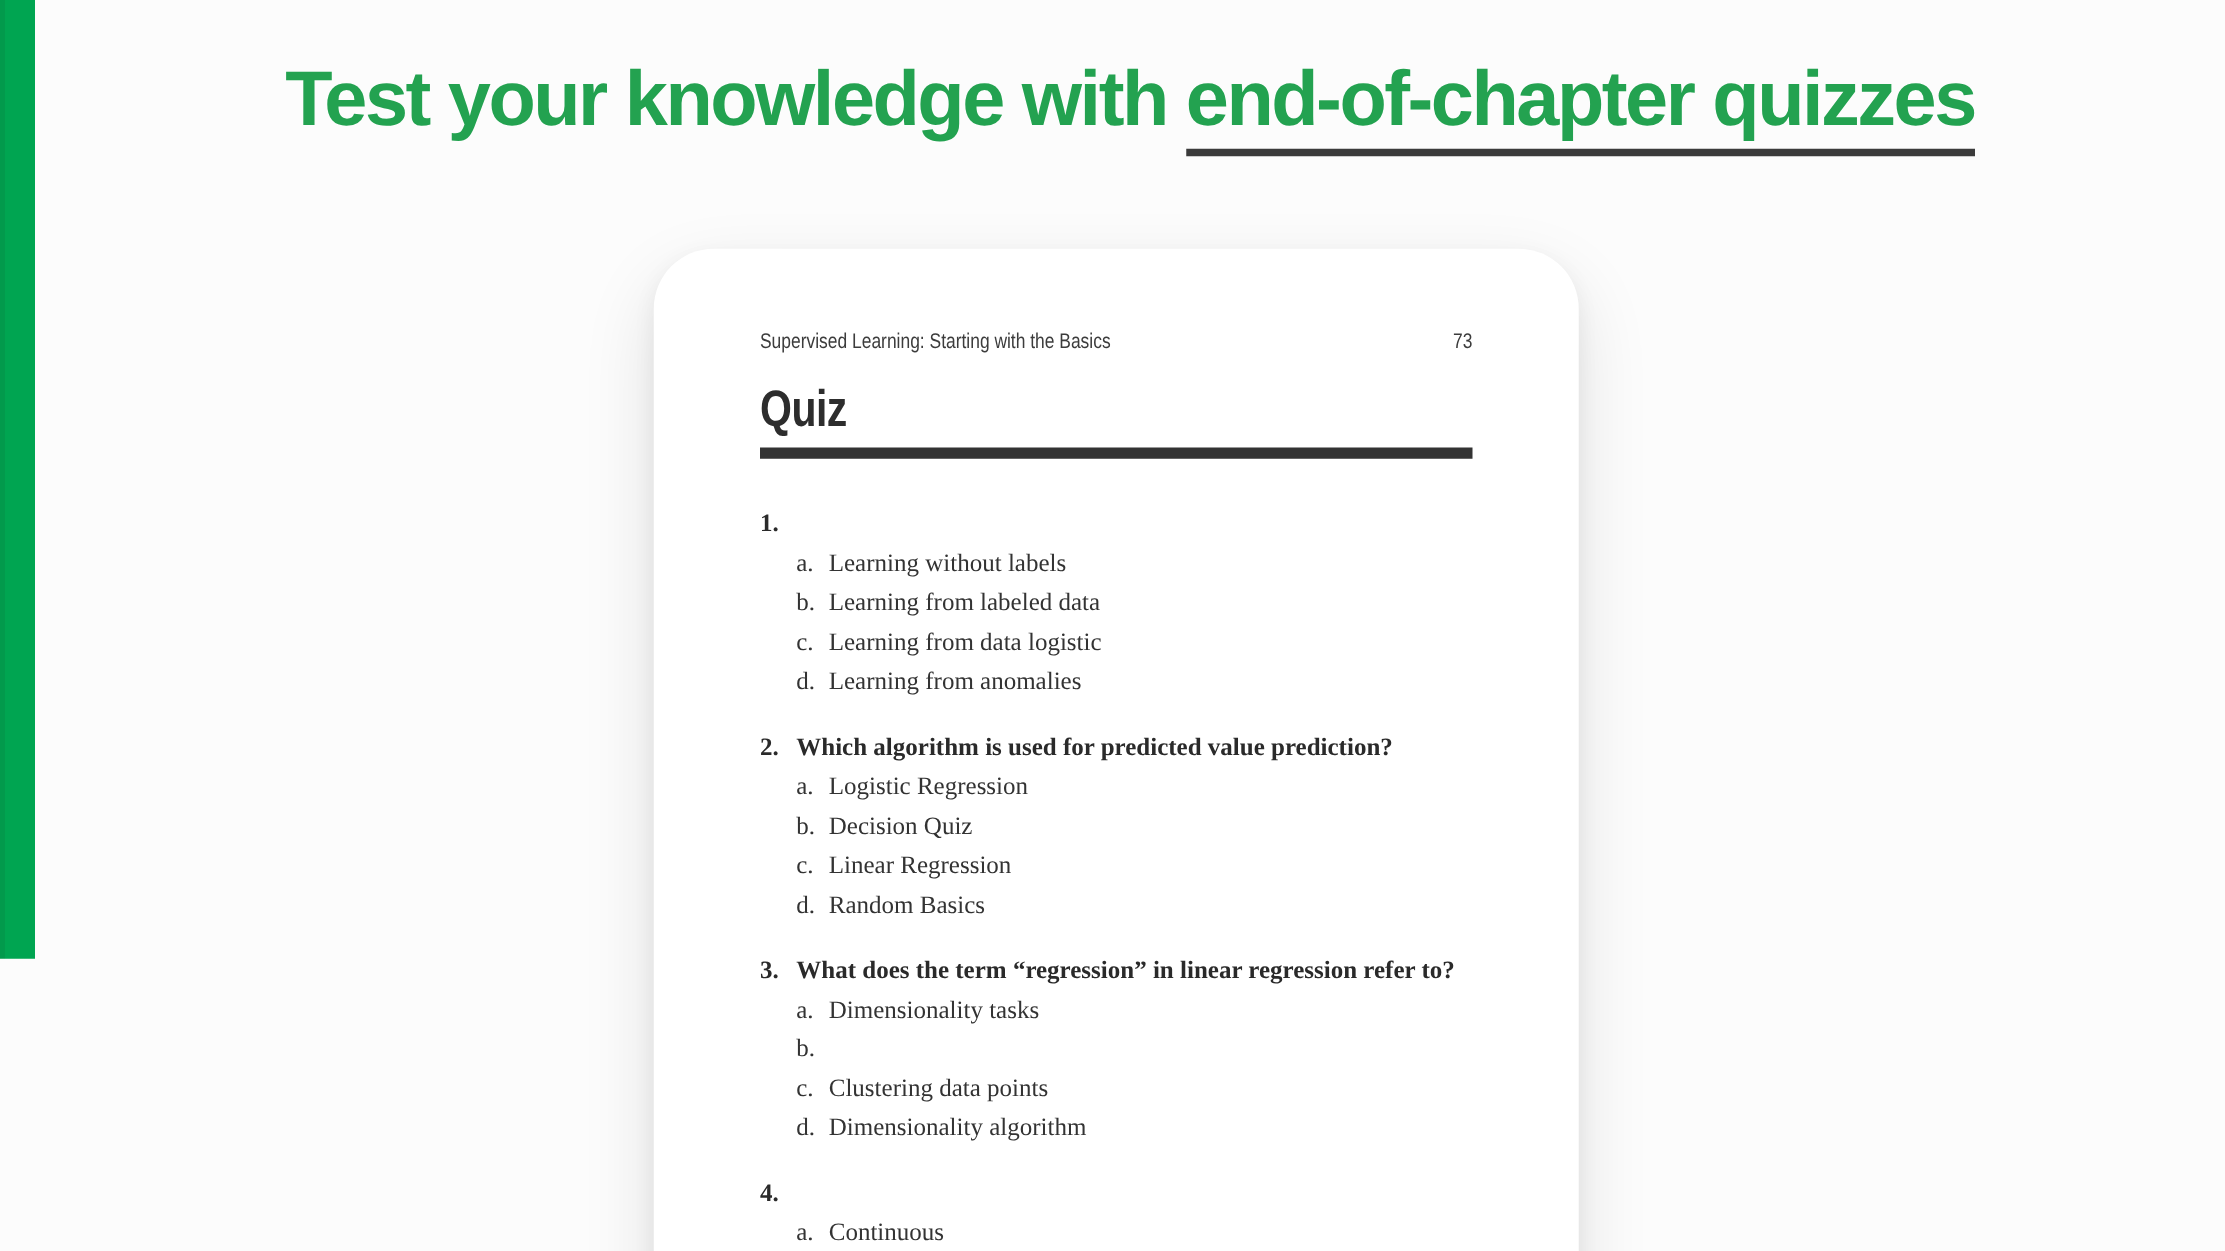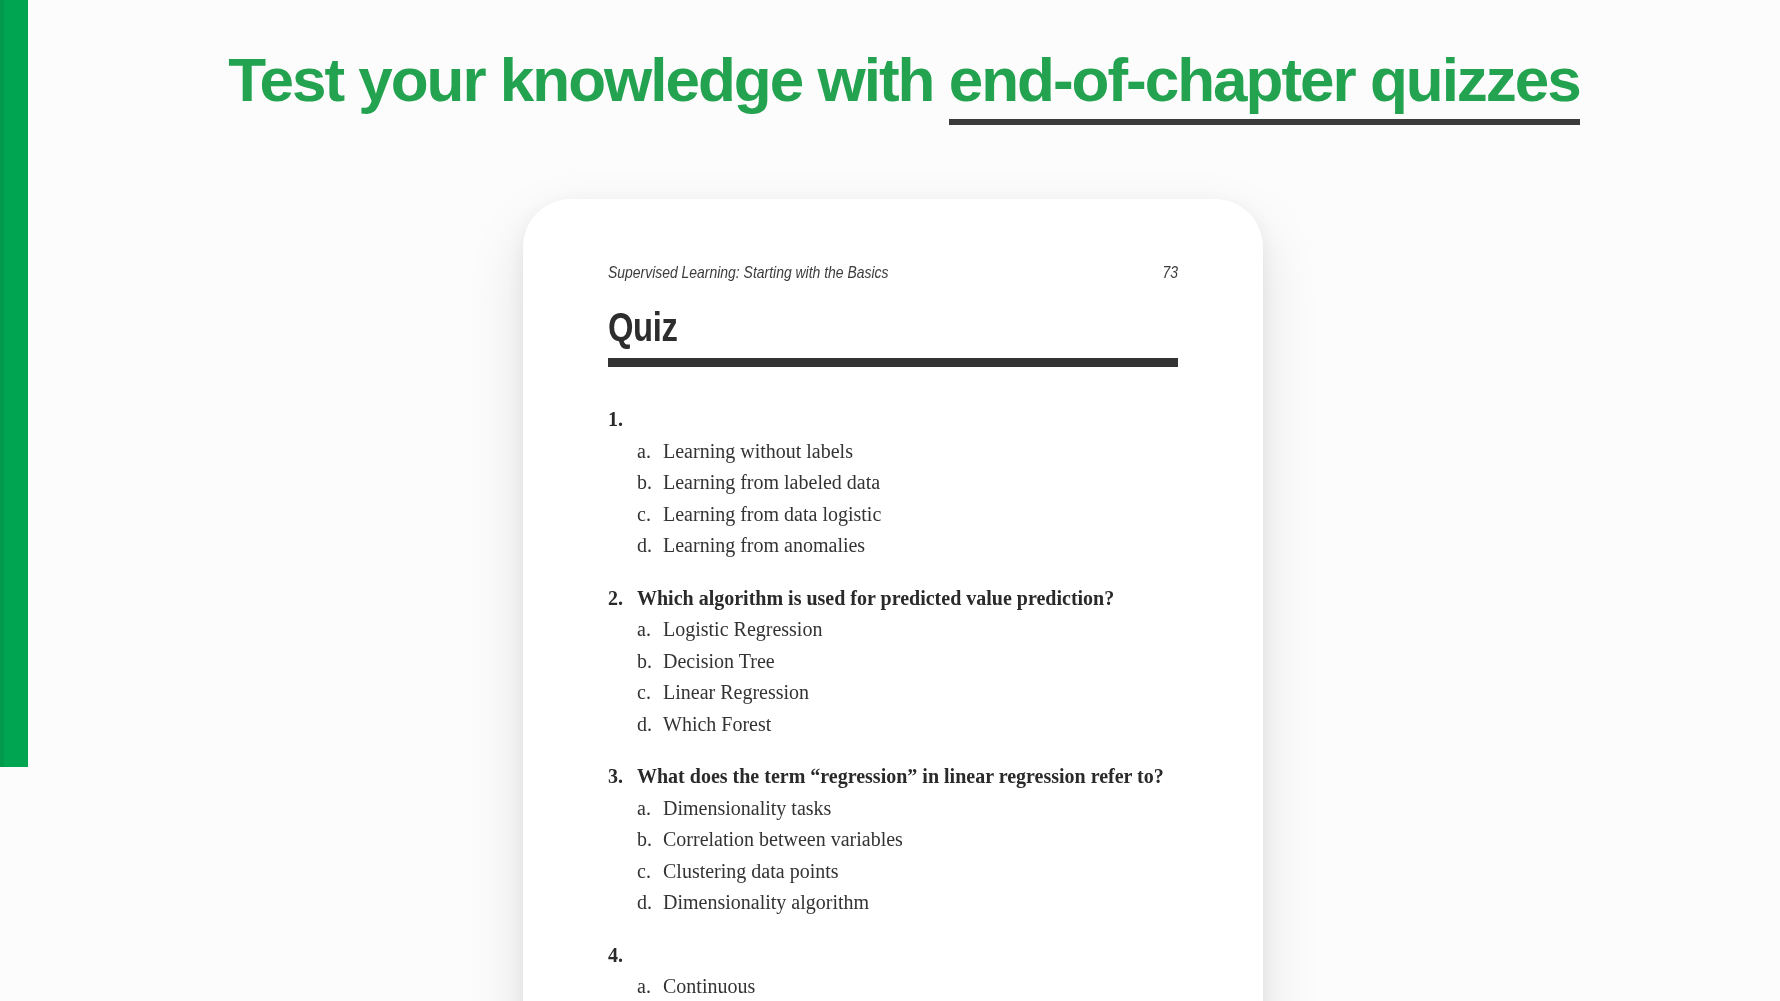--- a/index.html
+++ b/index.html
@@ -43,21 +43,20 @@
     border-radius: 48px;
     box-shadow: 0 24px 60px rgba(0,0,0,0.11), 0 6px 18px rgba(0,0,0,0.06);
     padding: 64px 85px 0 85px;
   }
 
   .page-header {
     display: flex;
     justify-content: space-between;
     align-items: flex-start;
     color: #3c3c3c;
-    font-style: italic;
     font-size: 17px;
     line-height: 20px;
   }
   .page-header .header-left  { transform: scaleX(0.82); transform-origin: left center;  white-space: nowrap; }
   .page-header .header-right { transform: scaleX(0.82); transform-origin: right center; }
 
   .quiz-title {
     margin-top: 22px;
     font-size: 41px;
     font-weight: bold;
@@ -134,43 +133,42 @@
           <div class="q-line q-heading">
             <span class="q-num">2.</span>
             <span>Which algorithm is used for predicted value prediction?</span>
           </div>
           <div class="q-line option">
             <span class="opt-letter">a.</span>
             <span>Logistic Regression</span>
           </div>
           <div class="q-line option">
             <span class="opt-letter">b.</span>
-            <span>Decision Tree</span>
+            <span>Decision Quiz</span>
           </div>
           <div class="q-line option">
             <span class="opt-letter">c.</span>
             <span>Linear Regression</span>
           </div>
           <div class="q-line option">
             <span class="opt-letter">d.</span>
-            <span>Which Forest</span>
+            <span>Random Basics</span>
           </div>
         </div>
         <div class="question">
           <div class="q-line q-heading">
             <span class="q-num">3.</span>
             <span>What does the term “regression” in linear regression refer to?</span>
           </div>
           <div class="q-line option">
             <span class="opt-letter">a.</span>
             <span>Dimensionality tasks</span>
           </div>
           <div class="q-line option">
             <span class="opt-letter">b.</span>
-            <span>Correlation between variables</span>
           </div>
           <div class="q-line option">
             <span class="opt-letter">c.</span>
             <span>Clustering data points</span>
           </div>
           <div class="q-line option">
             <span class="opt-letter">d.</span>
             <span>Dimensionality algorithm</span>
           </div>
         </div>

